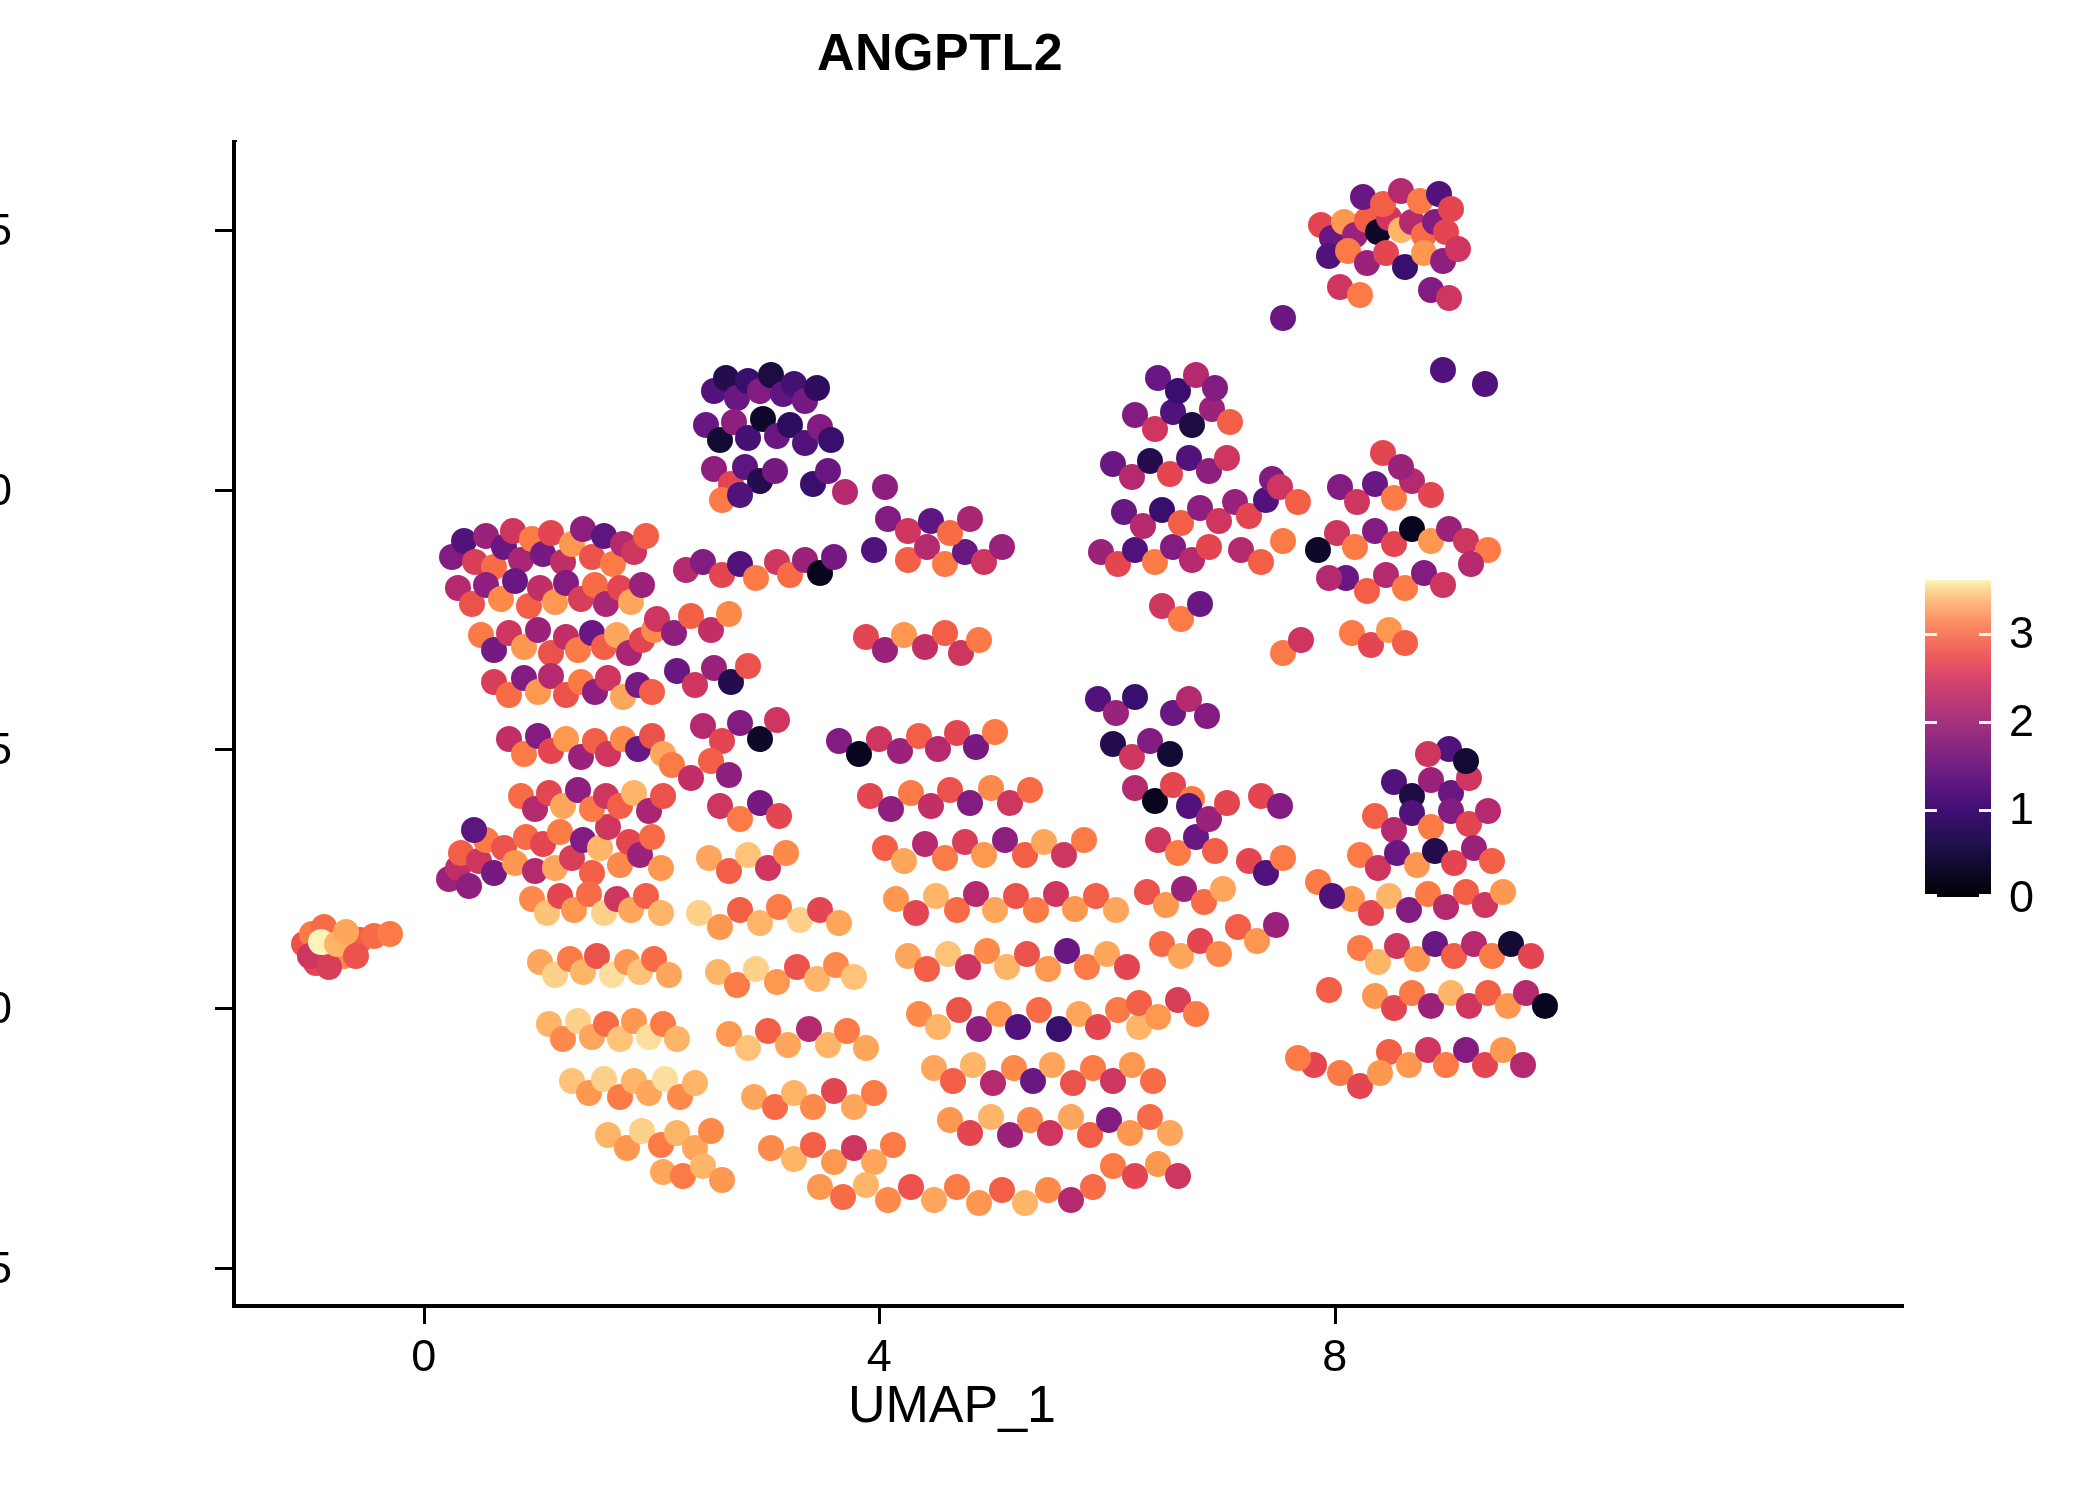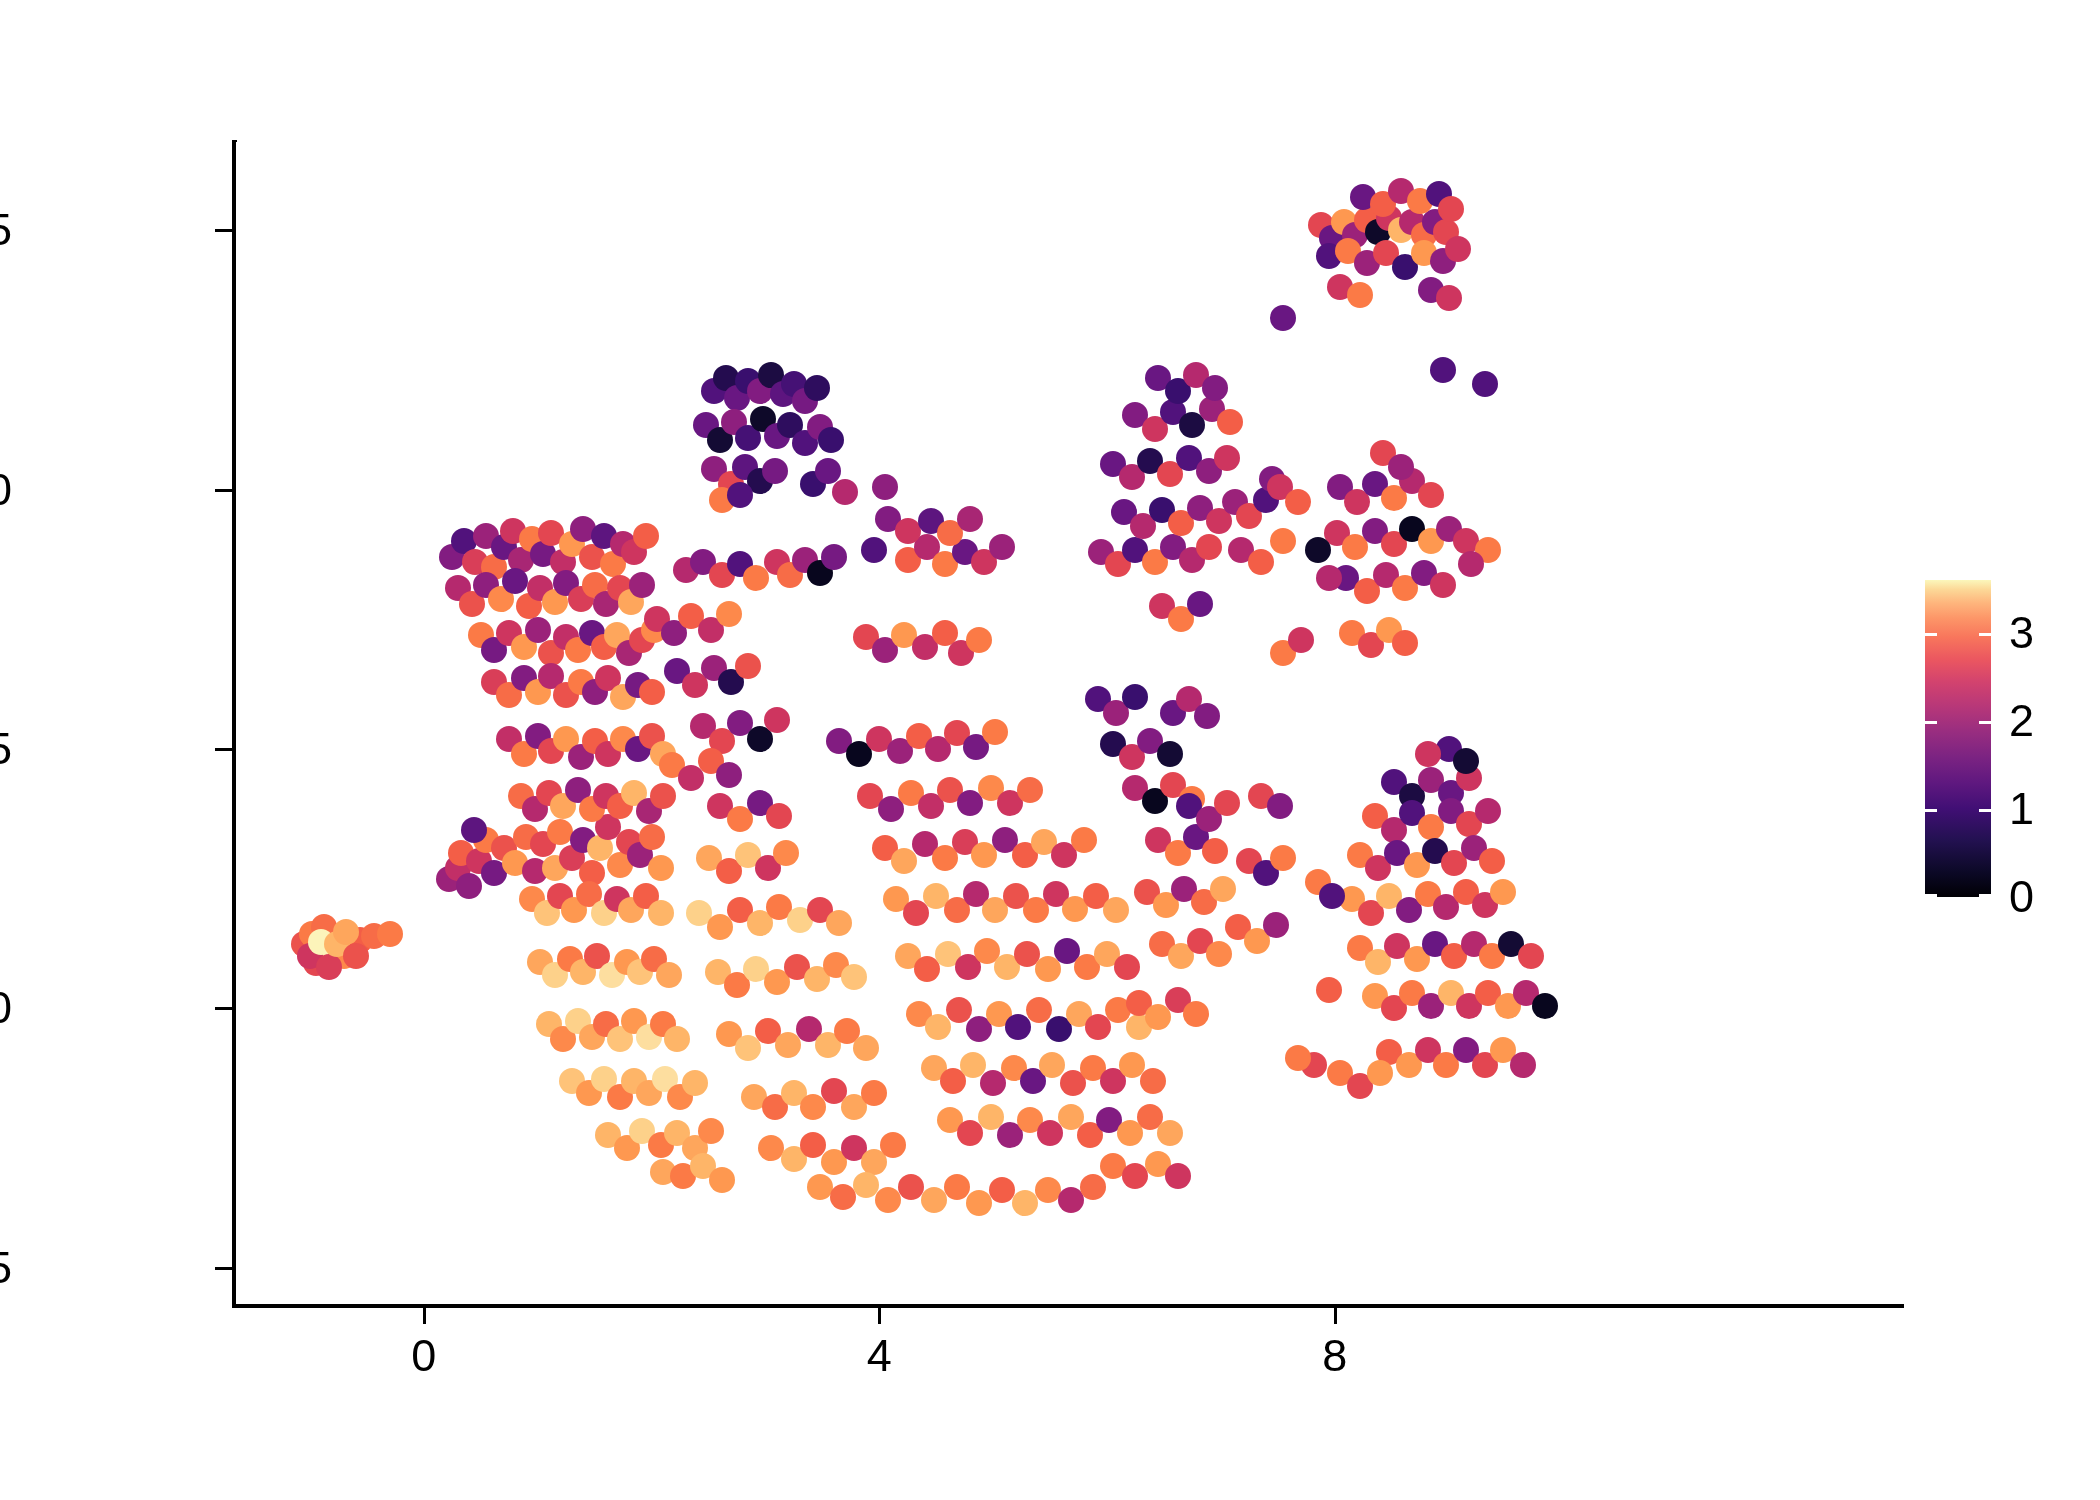--- a/index.html
+++ b/index.html
@@ -43,21 +43,23 @@
   .legend-tick{position:absolute;left:0;width:12px;height:3px;background:#ffffff;}
   .legend-tick-r{position:absolute;right:0;width:12px;height:3px;background:#ffffff;}
   .legend-label{position:absolute;left:84px;font-size:45px;color:#000;
                 transform:translateY(-50%);white-space:nowrap;}
 </style>
 </head>
 <body>
 
 <div id="root">
 
-
+  <div id="plot-title">ANGPTL2</div>
+
+  <div id="x-axis-title">UMAP_1</div>
 
   <div id="y-axis-line"></div>
   <div id="x-axis-line"></div>
 
   <div id="panel">
     <div id="scatter">
         <div class="pt" style="left: 68.314px; top: 801.987px; background: rgb(235, 82, 76);"></div>
         <div class="pt" style="left: 76.284px; top: 791.612px; background: rgb(251, 122, 70);"></div>
         <div class="pt" style="left: 83.1154px; top: 809.25px; background: rgb(254, 166, 92);"></div>
         <div class="pt" style="left: 89.9468px; top: 797.837px; background: rgb(254, 195, 121);"></div>

